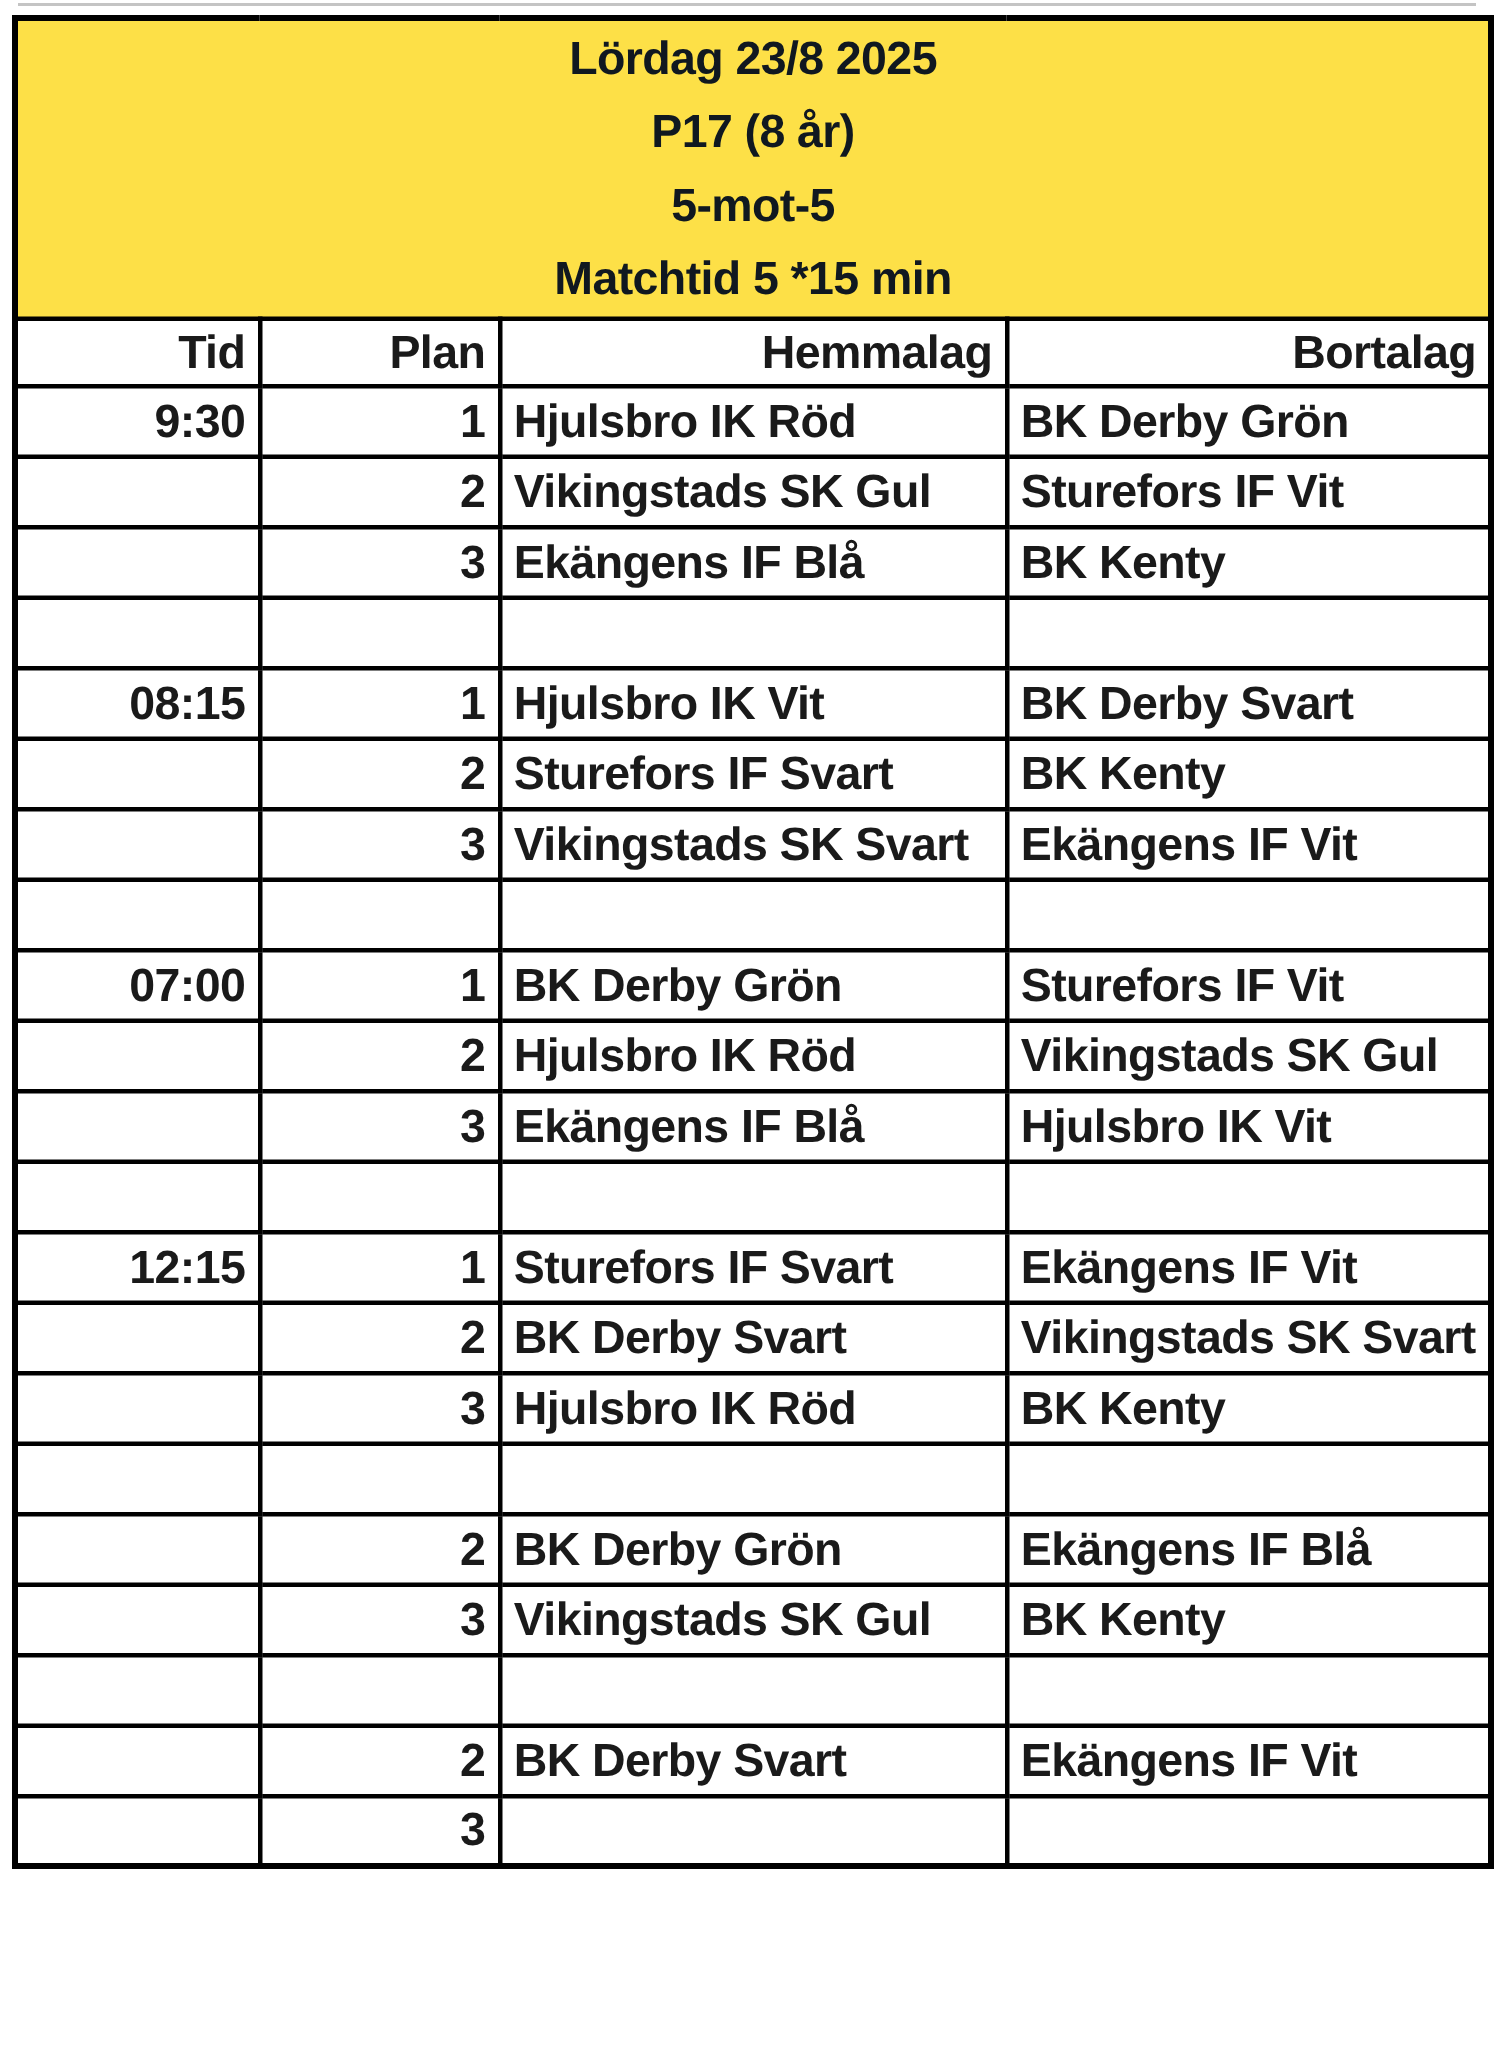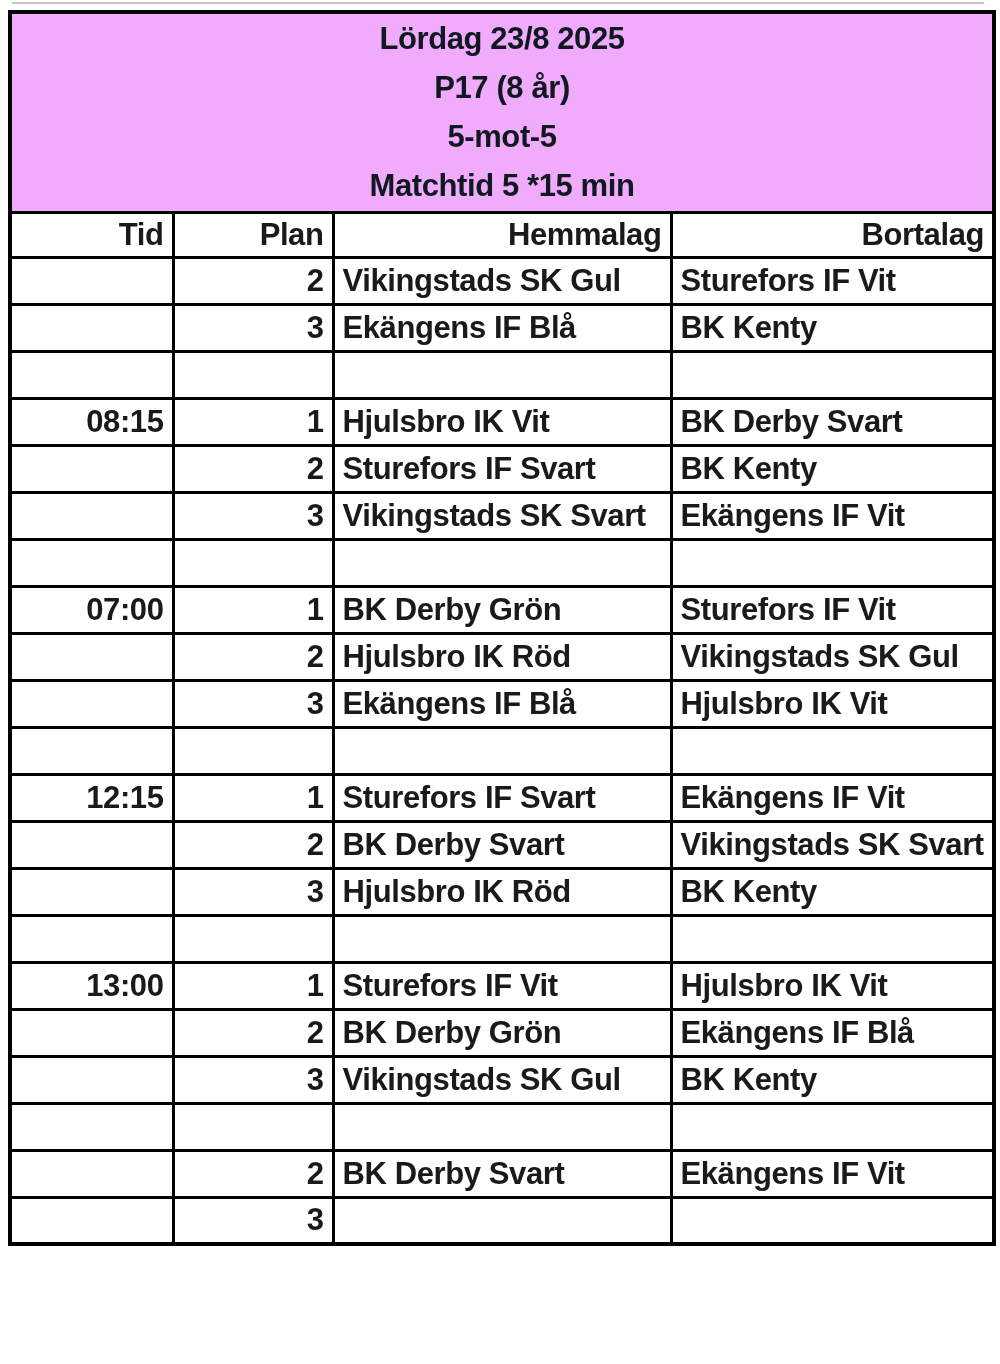--- a/index.html
+++ b/index.html
@@ -43,21 +43,21 @@
     font-size: 31px;
     font-weight: 600;
     letter-spacing: -0.4px;
     white-space: nowrap;
     overflow: hidden;
     padding: 0 8px;
     vertical-align: middle;
   }
   tr.title-row td {
     height: 200px;
-    background: #f0abfc;
+    background: #fde047;
     text-align: center;
     padding: 0;
   }
   .title-line {
     line-height: 49px;
     font-size: 31px;
     font-weight: 600;
     color: #101820;
   }
   tr.col-header-row th {
@@ -95,20 +95,26 @@
       </tr>
       <tr class="col-header-row">
         <th>Tid</th>
         <th>Plan</th>
         <th>Hemmalag</th>
         <th>Bortalag</th>
       </tr>
     </thead>
     <tbody id="schedule-body">
         <tr class="data-row">
+          <td class="cell-time">9:30</td>
+          <td class="cell-plan">1</td>
+          <td class="cell-home">Hjulsbro IK Röd</td>
+          <td class="cell-away">BK Derby Grön</td>
+        </tr>
+        <tr class="data-row">
           <td class="cell-time"></td>
           <td class="cell-plan">2</td>
           <td class="cell-home">Vikingstads SK Gul</td>
           <td class="cell-away">Sturefors IF Vit</td>
         </tr>
         <tr class="data-row">
           <td class="cell-time"></td>
           <td class="cell-plan">3</td>
           <td class="cell-home">Ekängens IF Blå</td>
           <td class="cell-away">BK Kenty</td>
@@ -183,26 +189,20 @@
           <td class="cell-time"></td>
           <td class="cell-plan">3</td>
           <td class="cell-home">Hjulsbro IK Röd</td>
           <td class="cell-away">BK Kenty</td>
         </tr>
         <tr class="data-row">
           <td class="cell-time"></td>
           <td class="cell-plan"></td>
           <td class="cell-home"></td>
           <td class="cell-away"></td>
-        </tr>
-        <tr class="data-row">
-          <td class="cell-time">13:00</td>
-          <td class="cell-plan">1</td>
-          <td class="cell-home">Sturefors IF Vit</td>
-          <td class="cell-away">Hjulsbro IK Vit</td>
         </tr>
         <tr class="data-row">
           <td class="cell-time"></td>
           <td class="cell-plan">2</td>
           <td class="cell-home">BK Derby Grön</td>
           <td class="cell-away">Ekängens IF Blå</td>
         </tr>
         <tr class="data-row">
           <td class="cell-time"></td>
           <td class="cell-plan">3</td>

